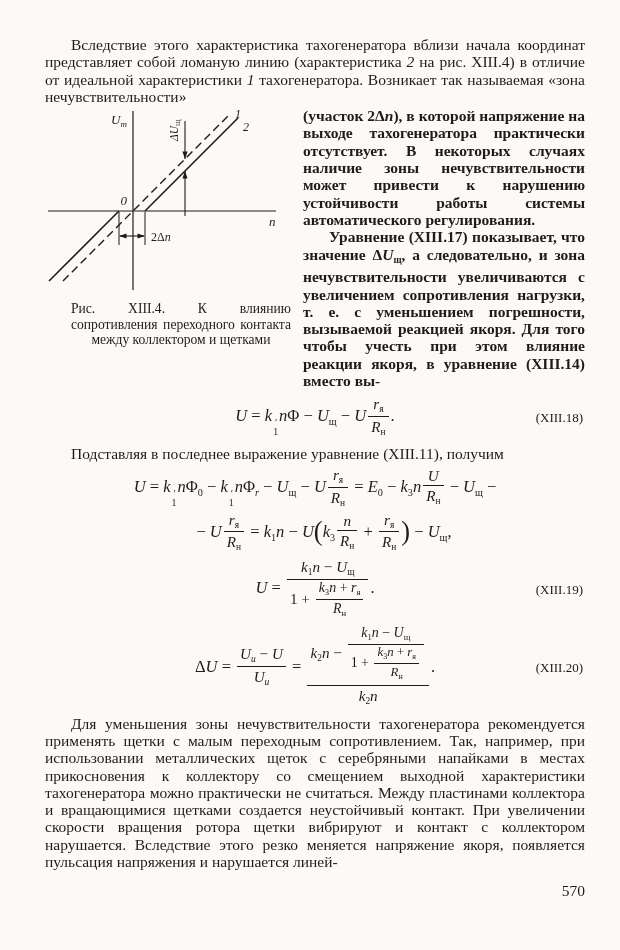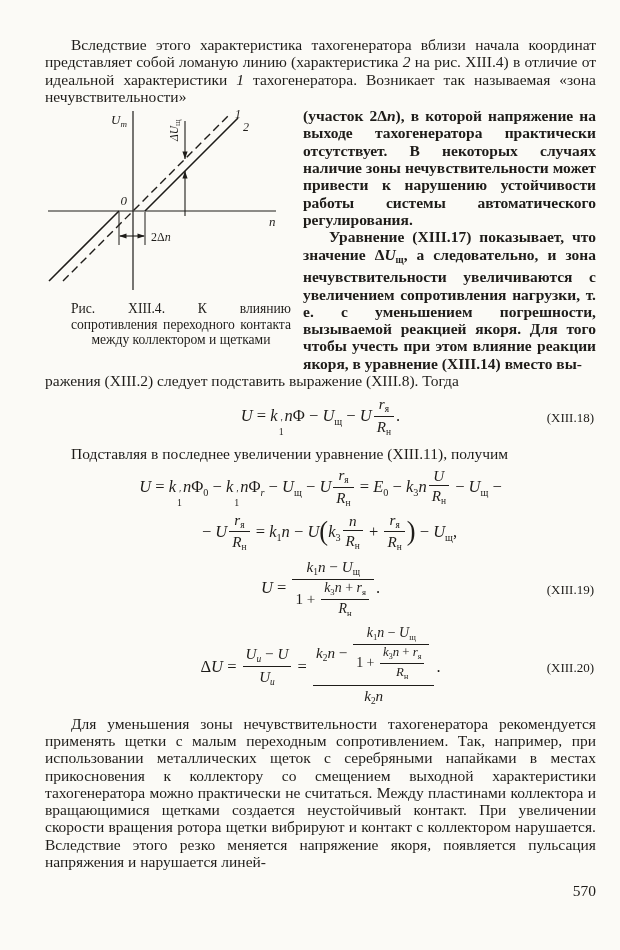--- a/index.html
+++ b/index.html
@@ -7,21 +7,21 @@
     width:620px;height:950px;
     background:#fbfaf6;
     font-family:"Liberation Serif","DejaVu Serif",serif;
     color:#1e1c19;
     -webkit-font-smoothing:antialiased;
     overflow:hidden;
   }
   .page{
     box-sizing:border-box;
     width:620px;height:950px;
-    padding:36px 24px 0 45px;
+    padding:36px 35px 0 45px;
     position:relative;
   }
   .bodytext{
     font-size:15.5px;
     line-height:17.3px;
     text-align:justify;
   }
   p{margin:0;}
   .indent{text-indent:26px;}
   .it{font-style:italic;}
@@ -113,31 +113,30 @@
       </svg>
       <figcaption class="fig-caption">Рис. XIII.4. К влиянию сопротивления переходного контакта между коллектором и щетками</figcaption>
     </figure>
 
     <div class="rcol bodytext">
       <p><span>(участок 2Δ</span><span class="it">n</span><span>), в которой напряжение на выходе тахогенератора практически отсутствует. В некоторых случаях наличие зоны нечувствительности может привести к нарушению устойчивости работы системы автоматического регулирования.</span></p>
       <p class="indent"><span>Уравнение (XIII.17) показывает, что значение Δ</span><span class="inline-var">U</span><span class="inline-sub">щ</span><span>, а следовательно, и зона нечувствительности увеличиваются с увеличением сопротивления нагрузки, т. е. с уменьшением погрешности, вызываемой реакцией якоря. Для того чтобы учесть при этом влияние реакции якоря, в уравнение (XIII.14) вместо вы-</span></p>
     </div>
   </div>
 
-  <p class="bodytext">ражения (XIII.2) следует подставить выражение (XIII.8). Тогда</p>
 
   <div class="eq-row eq18">
     <span class="eq-body"><span class="it">U</span><span class="rm"> = </span><span class="it">k</span><span class="ss">
           <span class="ssp">′</span>
           <span class="ssb">1</span>
         </span><span class="it">n</span><span class="rm">Φ</span><span class="rm"> − </span><span class="it">U</span><span class="sb">щ</span><span class="rm"> − </span><span class="it">U</span><span class="frac"><span class="num"><span class="it">r</span><span class="sb">я</span></span><span class="den"><span class="it">R</span><span class="sb">н</span></span></span><span class="rm">.</span></span>
     <span class="eq-tag">(XIII.18)</span>
   </div>
 
-  <p class="bodytext indent">Подставляя в последнее увеличении уравнение (XIII.11), получим</p>
+  <p class="bodytext indent">Подставляя в последнее выражение уравнение (XIII.11), получим</p>
 
   <div class="eq-row chain">
     <span class="eq-body"><span class="it">U</span><span class="rm"> = </span><span class="it">k</span><span class="ss">
           <span class="ssp">′</span>
           <span class="ssb">1</span>
         </span><span class="it">n</span><span class="rm">Φ</span><span class="sb">0</span><span class="rm"> − </span><span class="it">k</span><span class="ss">
           <span class="ssp">′</span>
           <span class="ssb">1</span>
         </span><span class="it">n</span><span class="rm">Φ</span><span class="sbi">r</span><span class="rm"> − </span><span class="it">U</span><span class="sb">щ</span><span class="rm"> − </span><span class="it">U</span><span class="frac"><span class="num"><span class="it">r</span><span class="sb">я</span></span><span class="den"><span class="it">R</span><span class="sb">н</span></span></span><span class="rm"> = </span><span class="it">E</span><span class="sb">0</span><span class="rm"> − </span><span class="it">k</span><span class="sb">3</span><span class="it">n</span><span class="frac"><span class="num"><span class="it">U</span></span><span class="den"><span class="it">R</span><span class="sb">н</span></span></span><span class="rm"> − </span><span class="it">U</span><span class="sb">щ</span><span class="rm"> −</span></span>
   </div>

